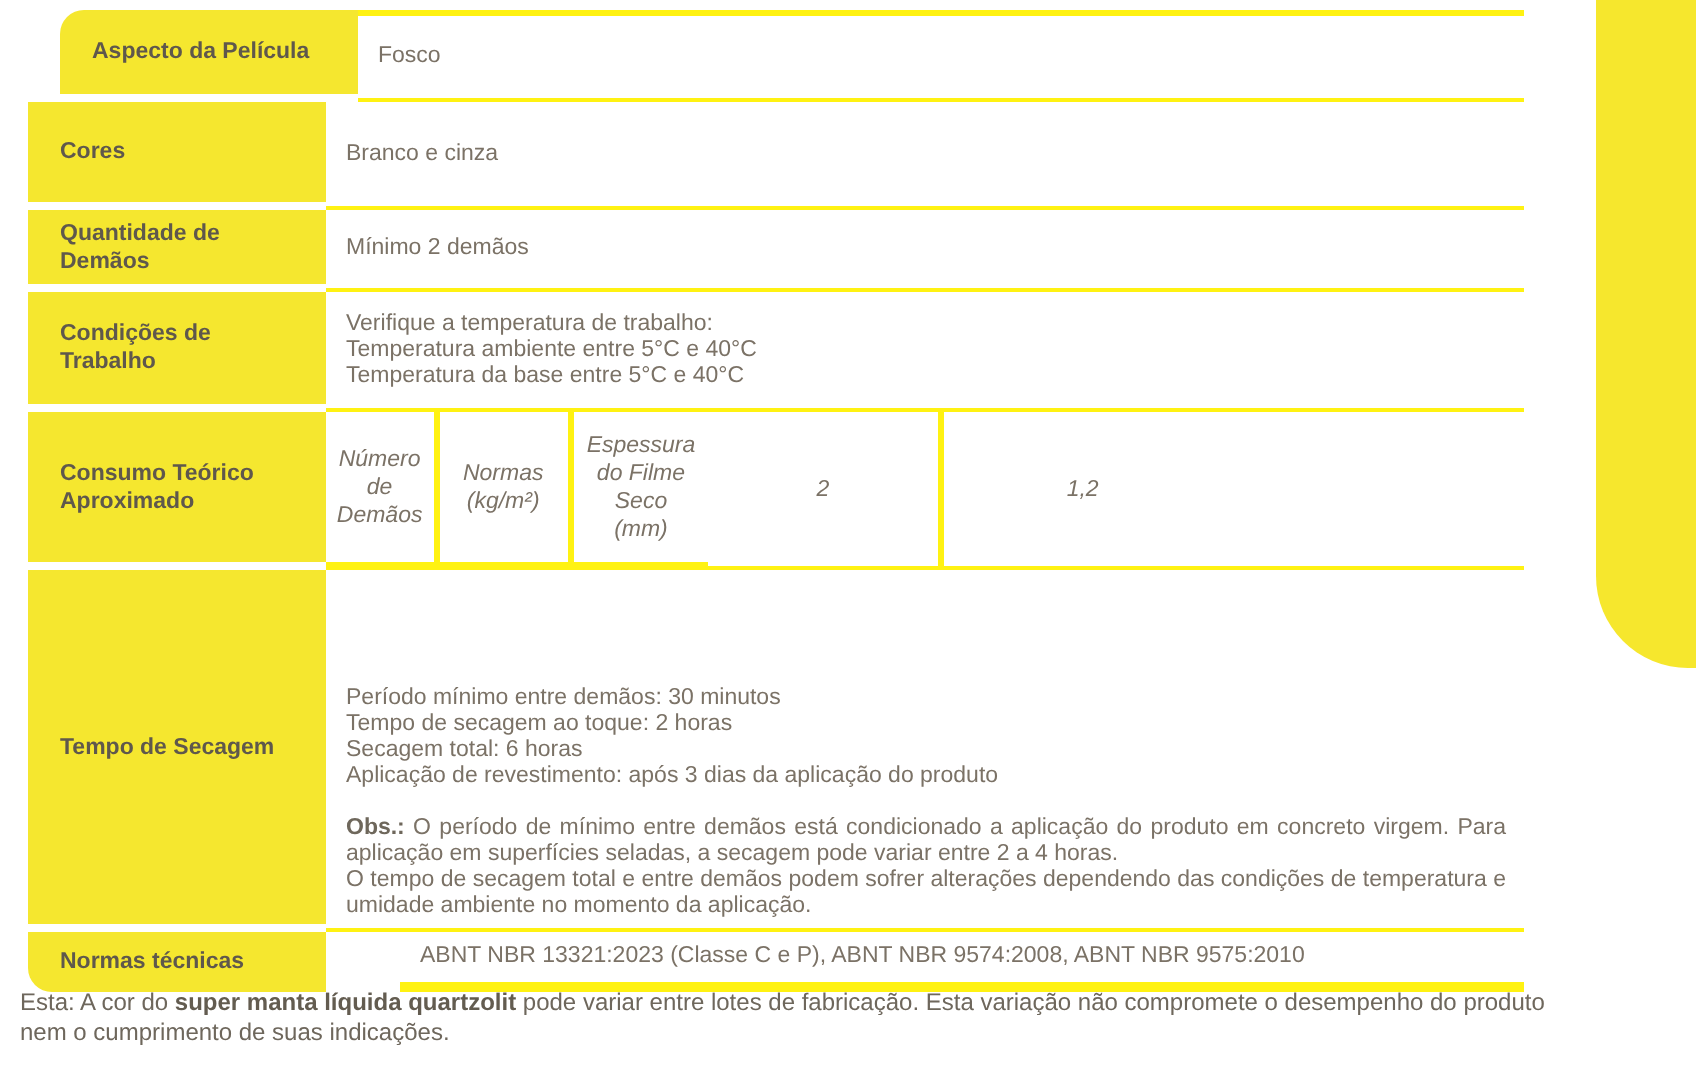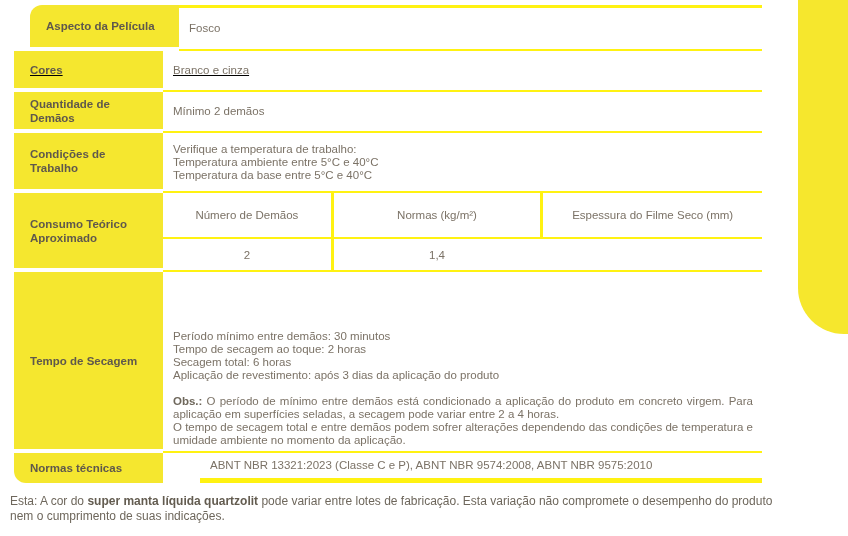--- a/index.html
+++ b/index.html
@@ -22,29 +22,29 @@
   .row:first-child .label-cell { border-top-left-radius: 12px; }
   .row:last-child  .label-cell { border-bottom-left-radius: 12px; border-bottom: none; }
 
   .content-cell { flex: 1 1 auto; background: #ffffff; border-bottom: 2px solid #FFF212;
     font-size: 11.5px; line-height: 13px; color: #7B7266;
     display: flex; flex-direction: column; justify-content: center;
     padding: 4px 10px 4px 10px; }
   .row:first-child .content-cell { border-top: 3px solid #FFF212; }
   .row:last-child  .content-cell { border-bottom: 5px solid #FFF212; }
 
-  .r1 { height: 46px; margin-left: 16px; } .r2 { height: 41px; text-decoration: underline; } .r3 { height: 41px; }
+  .r1 { height: 46px; margin-left: 16px; } .r2 { height: 54px; } .r3 { height: 41px; }
   .r4 { height: 60px; } .r5 { height: 79px; } .r6 { height: 181px; } .r7 { height: 30px; gap: 37px; }
 
   .multiline-cell { }
   .text-line { white-space: nowrap; }
 
   
   .nested-cell { padding: 0; justify-content: flex-start; }
-  .nested-table { display: flex; flex-direction: column; height: 100%; }
+  .nested-table { display: flex; flex-direction: row; height: 100%; font-style: italic; }
   .nested-head { display: flex; flex: 0 0 46px; border-bottom: 2px solid #FFF212; }
   .nested-vals { display: flex; flex: 1 1 auto; }
   .ncol1 { width: 28%; } .ncol2 { width: 35%; } .ncol3 { width: 37%; }
   .ncell { display: flex; align-items: center; justify-content: center;
     text-align: center; padding: 2px 8px; font-size: 11.5px; line-height: 14px; color: #7B7266; }
   .ncell + .ncell { border-left: 3px solid #FFF212; }
 
   
   .tempo-cell { justify-content: flex-end; padding-top: 9px; padding-right: 9px; }
   .spacer { height: 13px; }
@@ -99,21 +99,21 @@
       <div class="label-cell">Consumo Teórico Aproximado</div>
       <div class="content-cell nested-cell">
         <div class="nested-table">
           <div class="nested-head">
             <div class="ncell ncol1">Número de Demãos</div>
             <div class="ncell ncol2">Normas (kg/m²)</div>
             <div class="ncell ncol3">Espessura do Filme Seco (mm)</div>
           </div>
           <div class="nested-vals">
             <div class="ncell ncol1">2</div>
-            <div class="ncell ncol2">1,4</div>
+            <div class="ncell ncol2">1,2</div>
           </div>
         </div>
       </div>
     </div>
 
     <div class="row r6">
       <div class="label-cell">Tempo de Secagem</div>
       <div class="content-cell tempo-cell">
         <div class="text-line">Período mínimo entre demãos: 30 minutos</div>
         <div class="text-line">Tempo de secagem ao toque: 2 horas</div>

